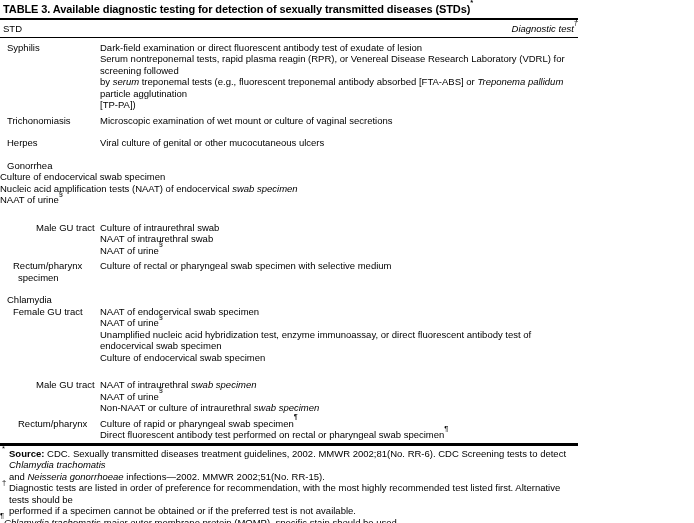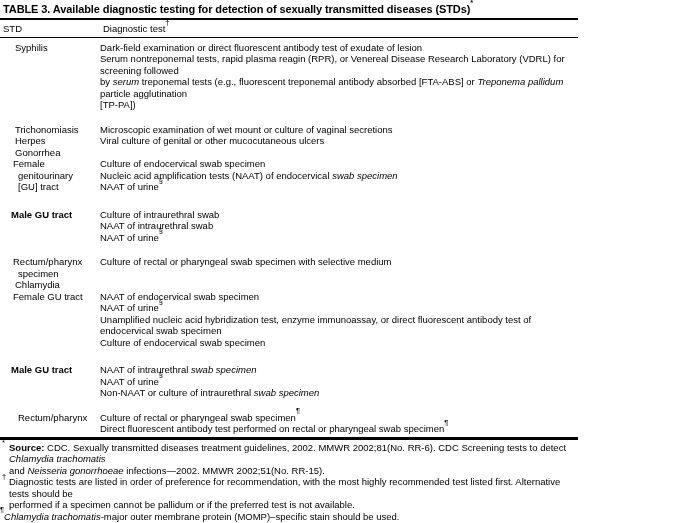--- a/index.html
+++ b/index.html
@@ -7,32 +7,32 @@
     width:578px;height:523px;box-sizing:border-box;
     font-family:"Liberation Sans",sans-serif;
     font-size:9.5px;line-height:11.5px;color:#000;
     padding-top:3px;position:relative;overflow:hidden;
   }
   .title{font-weight:bold;font-size:11px;line-height:13px;padding-left:3px;letter-spacing:-0.1px;}
   .rule{border:0;margin:0;}
   .rule-title{border-top:2px solid #000;margin-top:2px;}
   .thead{display:flex;padding:3px 0 2px 0;border-radius:8px;}
   .th-std{width:100px;padding-left:3px;flex-shrink:0;}
-  .th-test{flex:1;text-align:left;}
+  .th-test{flex:1;text-align:right;font-style:italic;}
   .rule-head{border-top:1.5px solid #000;}
   .tbody{padding-top:4px;}
   .row{display:flex;}
   .label{width:100px;flex-shrink:0;}
   .tests{flex:1;min-width:0;}
-  .lvl0{padding-left:15px;}
+  .lvl0{padding-left:7px;}
   .lvl1{padding-left:13px;}
   .lvl2{padding-left:18px;}
-  .lvl3{padding-left:11px;font-weight:bold;}
-  .gap-sm{}
-  .gap-md{margin-top:13px;}
+  .lvl3{padding-left:36px;}
+  .gap-sm{margin-top:11px;}
+  .gap-md{margin-top:4px;}
   .gap-lg{margin-top:16px;}
   .it{font-style:italic;}
   .bd{font-weight:bold;}
   sup,.fn-marker{font-size:7.5px;line-height:0;position:relative;top:-3px;}
   .rule-bottom{border-top:3px solid #000;margin-top:2px;}
   .footnotes{padding-top:2px;padding-right:1px;}
   .footnote{position:relative;}
   .footnote.hang{padding-left:9px;}
   .footnote.hang .fn-marker{position:absolute;left:2px;top:1px;}
 </style>
@@ -73,25 +73,20 @@
           <div class="test"><span>Viral culture of genital or other mucocutaneous ulcers</span></div>
         </div>
       </div>
       <div class="row gap-sm">
         <div class="label">
           <div class="lvl0">Gonorrhea</div>
         </div>
         <div class="tests"></div>
       </div>
       <div class="row">
-        <div class="label">
-          <div class="lvl1">Female</div>
-          <div class="lvl2">genitourinary</div>
-          <div class="lvl2">[GU] tract</div>
-        </div>
         <div class="tests">
           <div class="test"><span>Culture of endocervical swab specimen</span></div>
           <div class="test"><span>Nucleic acid amplification tests (NAAT) of endocervical </span><span class="it">swab specimen</span></div>
           <div class="test"><span>NAAT of urine</span><sup>§</sup></div>
         </div>
       </div>
       <div class="row gap-lg">
         <div class="label">
           <div class="lvl3">Male GU tract</div>
         </div>
@@ -135,24 +130,24 @@
           <div class="test"><span>NAAT of intraurethral </span><span class="it">swab specimen</span></div>
           <div class="test"><span>NAAT of urine</span><sup>§</sup></div>
           <div class="test"><span>Non-NAAT or culture of intraurethral </span><span class="it">swab specimen</span></div>
         </div>
       </div>
       <div class="row gap-md">
         <div class="label">
           <div class="lvl2">Rectum/pharynx</div>
         </div>
         <div class="tests">
-          <div class="test"><span>Culture of rectal or pharyngeal swab specimen</span><sup>¶</sup></div>
+          <div class="test"><span>Culture of rapid or pharyngeal swab specimen</span><sup>¶</sup></div>
           <div class="test"><span>Direct fluorescent antibody test performed on rectal or pharyngeal swab specimen</span><sup>¶</sup></div>
         </div>
       </div>
     </div>
   <div class="rule rule-bottom"></div>
   <div class="footnotes" id="footnotes">
       <div class="footnote hang"><sup class="fn-marker">*</sup><span class="bd">Source:</span><span> CDC. Sexually transmitted diseases treatment guidelines, 2002. MMWR 2002;81(No. RR-6). CDC Screening tests to detect </span><span class="it">Chlamydia trachomatis</span><br><span>and </span><span class="it">Neisseria gonorrhoeae</span><span> infections—2002. MMWR 2002;51(No. RR-15).</span></div>
-      <div class="footnote hang"><sup class="fn-marker">†</sup><span>Diagnostic tests are listed in order of preference for recommendation, with the most highly recommended test listed first. Alternative tests should be</span><br><span>performed if a specimen cannot be pallidum or if the preferred test is not available.</span></div>
+      <div class="footnote hang"><sup class="fn-marker">†</sup><span>Diagnostic tests are listed in order of preference for recommendation, with the most highly recommended test listed first. Alternative tests should be</span><br><span>performed if a specimen cannot be obtained or if the preferred test is not available.</span></div>
       <div class="footnote"><sup class="fn-marker">¶</sup><span class="it">Chlamydia trachomatis</span><span>-major outer membrane protein (MOMP)–specific stain should be used.</span></div>
     </div>
 </div>
 
 </body></html>

